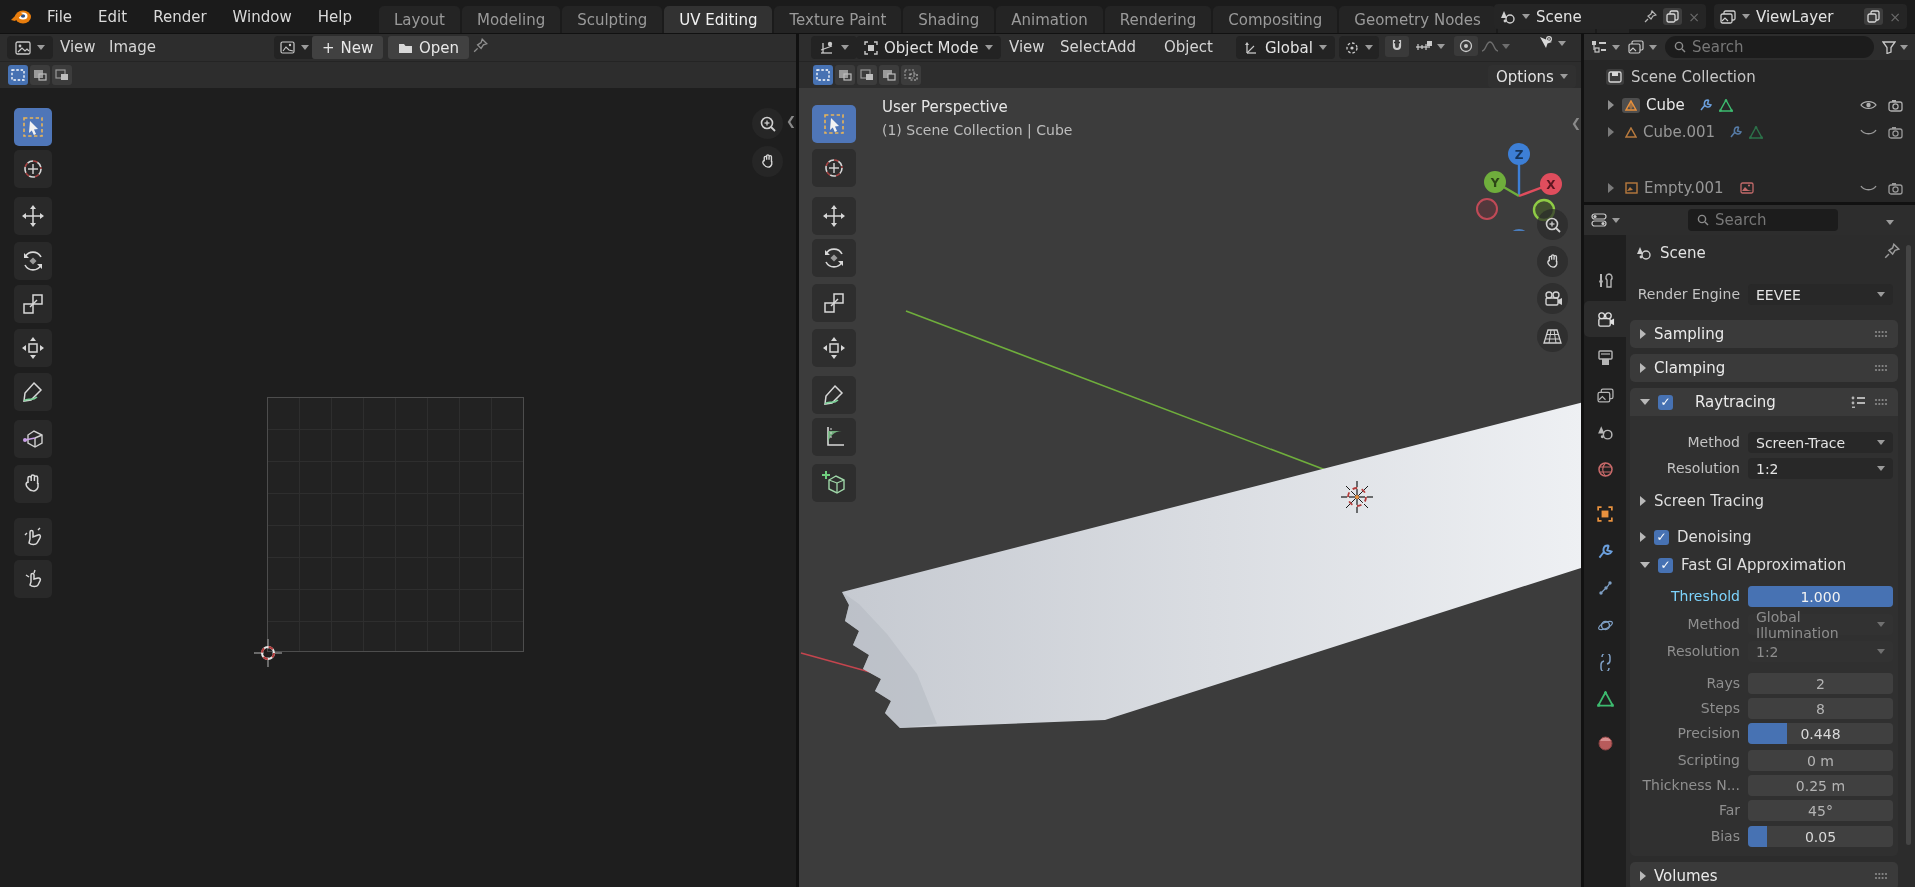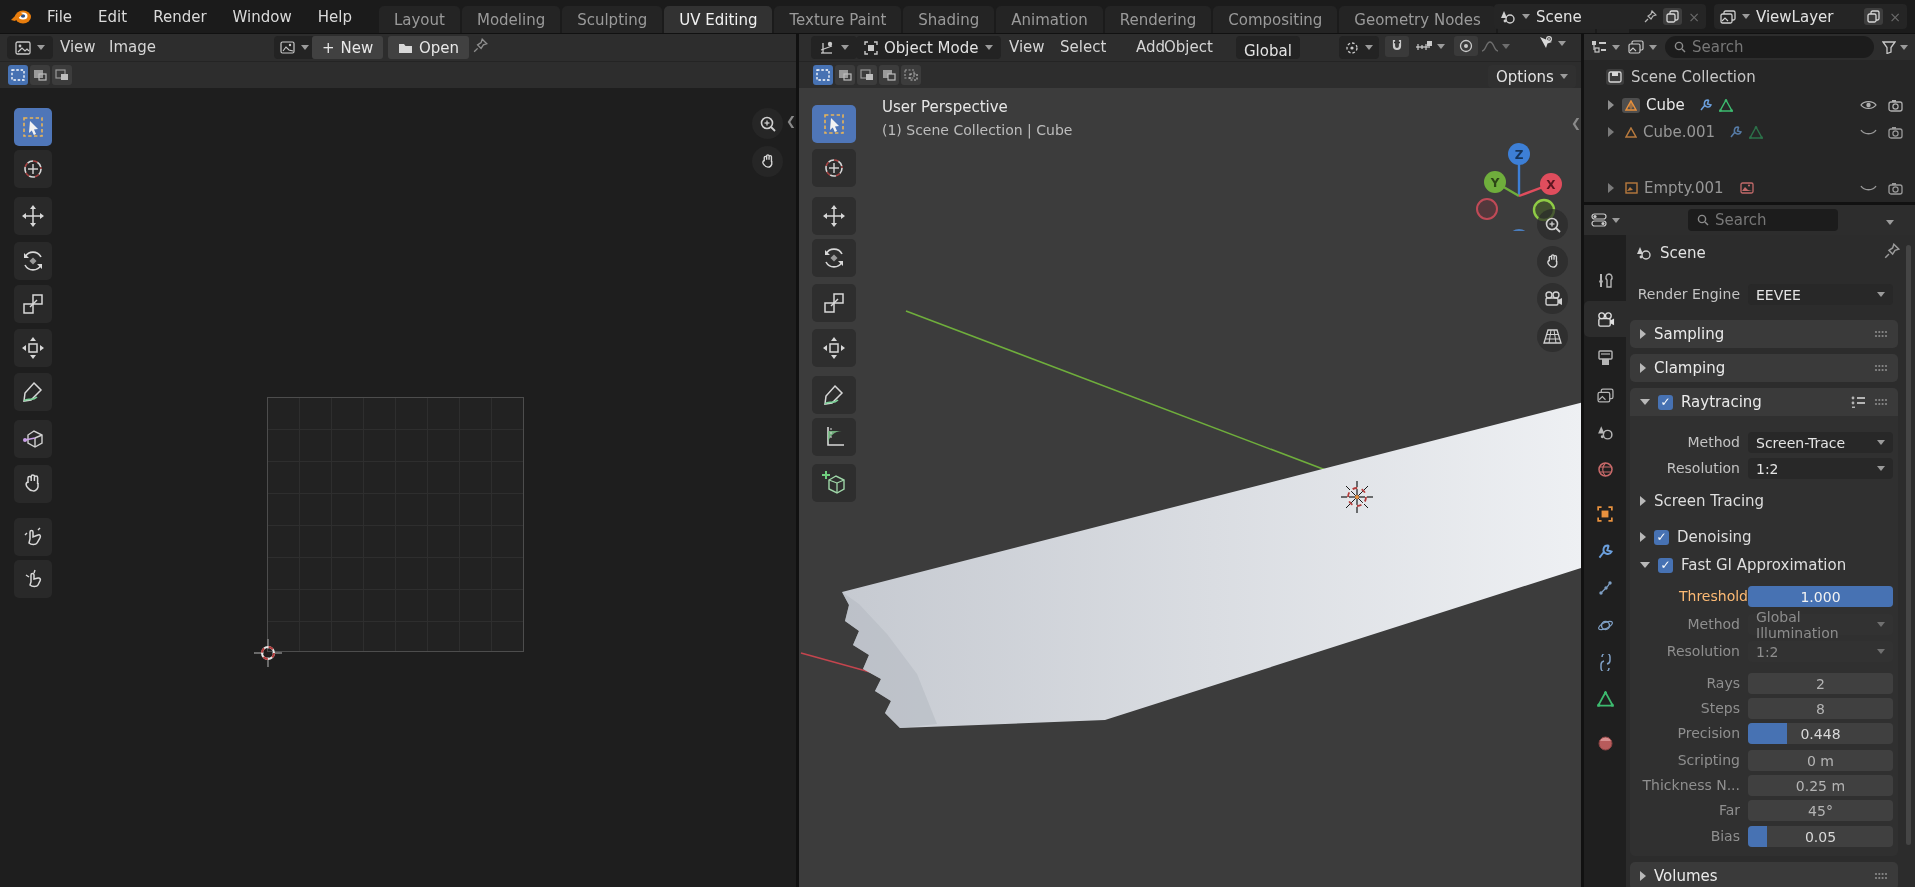--- a/index.html
+++ b/index.html
@@ -328,23 +328,23 @@
     <div class="abs hwidget" style="left:57px;top:2px;">
       <svg width="14" height="14" viewBox="0 0 14 14">
           <path d="M1 4 V1 h3 M10 1 h3 v3 M13 10 v3 h-3 M4 13 H1 v-3" fill="none" stroke="#c9c9c9" stroke-width="1.4"></path>
           <rect x="4" y="4" width="6" height="6" fill="#c9c9c9"></rect>
         </svg>
       <span>Object Mode</span>
       <i class="chv"></i>
     </div>
     <span class="abs" style="left:210px;top:4px;">View</span>
     <span class="abs" style="left:261px;top:4px;">Select</span>
-    <span class="abs" style="left:337px;top:4px;">Add</span>
+    <span class="abs" style="left:308px;top:4px;">Add</span>
     <span class="abs" style="left:365px;top:4px;">Object</span>
-    <div class="abs hwidget" style="left:437px;top:2px;flex-direction:column;">
+    <div class="abs hwidget" style="left:437px;top:2px;">
       <svg width="15" height="14" viewBox="0 0 15 14">
           <line x1="3" y1="12" x2="3" y2="3" stroke="#c9c9c9" stroke-width="1.3"></line>
           <line x1="3" y1="12" x2="12" y2="12" stroke="#c9c9c9" stroke-width="1.3"></line>
           <line x1="3" y1="12" x2="10" y2="5" stroke="#c9c9c9" stroke-width="1.1"></line>
           <path d="M3 1 l2 3 h-4 Z" fill="#c9c9c9"></path>
         </svg>
       <span>Global</span>
       <i class="chv"></i>
     </div>
     <div class="abs hwidget" style="left:540px;top:2px;padding:0 6px;">
@@ -862,21 +862,21 @@
           <circle cx="8.6" cy="6" r="1.1"></circle>
           <circle cx="12" cy="6" r="1.1"></circle>
         </g>
       </svg>
   </div>
 
   <div class="abs" style="left:46px;top:211px;width:268px;height:440px;background:#303030;border-radius:0 0 5px 5px;"></div>
   <div class="pnl-hdr" style="top:183px;border-radius:5px 5px 0 0;">
     <i class="tri-d"></i>
     <span class="checkbox">✓</span>
-    <span style="flex:1;">Raytracing</span>
+    <span style="flex:1;margin-left:14px;">Raytracing</span>
     <svg width="15" height="12" viewBox="0 0 15 12">
         <g fill="#b5b5b5">
           <circle cx="2" cy="2" r="1.4"></circle>
           <rect x="6" y="1" width="8" height="2"></rect>
           <circle cx="2" cy="7" r="1.4"></circle>
           <rect x="6" y="6" width="8" height="2"></rect>
           <rect x="1" y="10.5" width="3" height="1.5"></rect>
         </g>
       </svg>
     <svg width="14" height="8" viewBox="0 0 14 8">
@@ -912,21 +912,21 @@
     <i class="tri-r"></i>
     <span class="checkbox">✓</span>
     <span style="color:#dedede;">Denoising</span>
   </div>
   <div class="abs row" style="left:56px;top:351px;gap:8px;">
     <i class="tri-d"></i>
     <span class="checkbox">✓</span>
     <span style="color:#dedede;">Fast GI Approximation</span>
   </div>
 
-  <span class="plabel" style="left:14px;top:381px;color:#fdba74;">Threshold</span>
+  <span class="plabel" style="left:6px;top:381px;color:#7dd3fc;">Threshold</span>
   <div class="pwidget num" style="top:381px;">
     <span class="fillbar" style="width: 100%;"></span>
     <span class="numtxt" style="color:#f2f2f2;">1.000</span>
   </div>
   <span class="plabel dis" style="left:6px;top:409px;">Method</span>
   <div class="pwidget menu dis" style="top:409px;">
       <span>Global Illumination</span>
       <i class="chv" style="border-top-color:#707070;"></i>
     </div>
   <span class="plabel dis" style="left:6px;top:436px;">Resolution</span>

